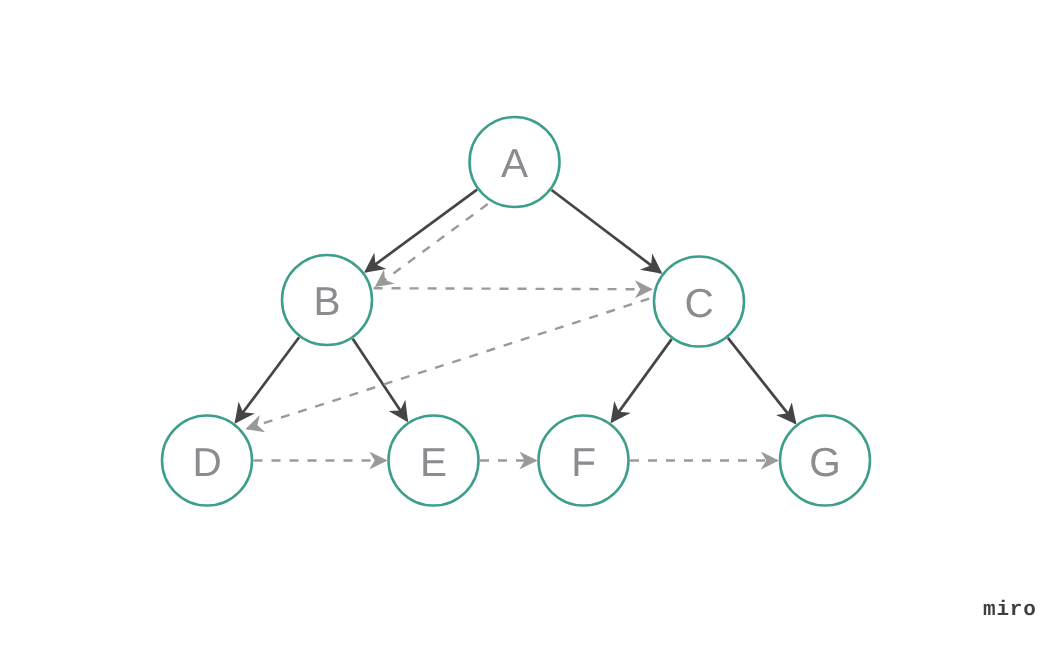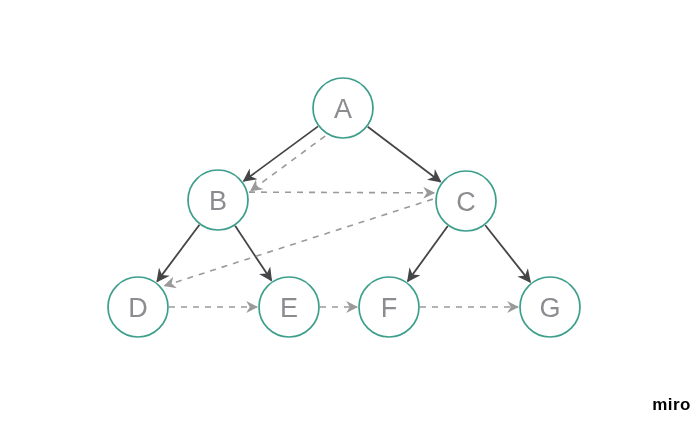--- a/index.html
+++ b/index.html
@@ -28,25 +28,25 @@
   }
   .edge-dashed {
     fill: none;
     stroke-width: 1.6px;
     stroke-dasharray: 6 6;
   }
   .watermark {
     position: absolute;
     right: 9px;
     bottom: 15px;
-    font-family: Liberation Sans, sans-serif;
-    font-size: 17px;
+    font-family: Liberation Mono, monospace;
+    font-size: 14px;
     font-weight: 700;
     letter-spacing: 0.5px;
-    color: #000000;
+    color: #404040;
     user-select: none;
   }
 </style>
 </head>
 <body>
 
 <div class="board">
   <svg id="diagram-svg" width="700" height="430" viewBox="0 0 700 430">
       <defs>
         <marker id="arrow-solid" viewBox="0 0 10 10" refX="9" refY="5" markerWidth="7.5" markerHeight="7.5" orient="auto">

